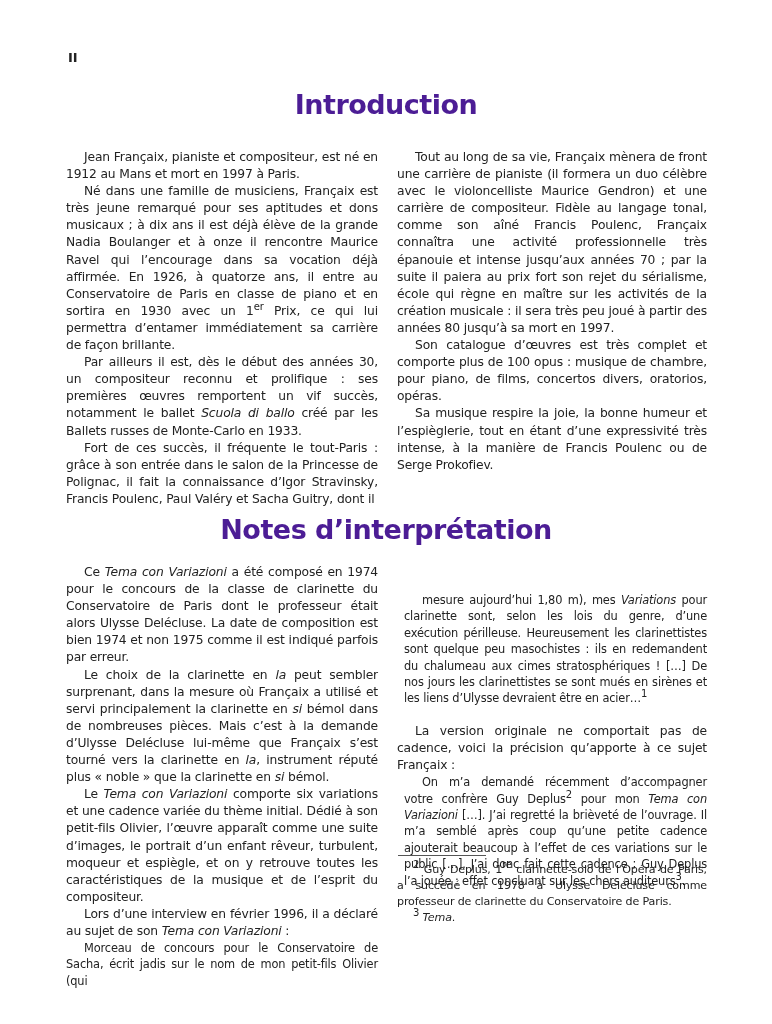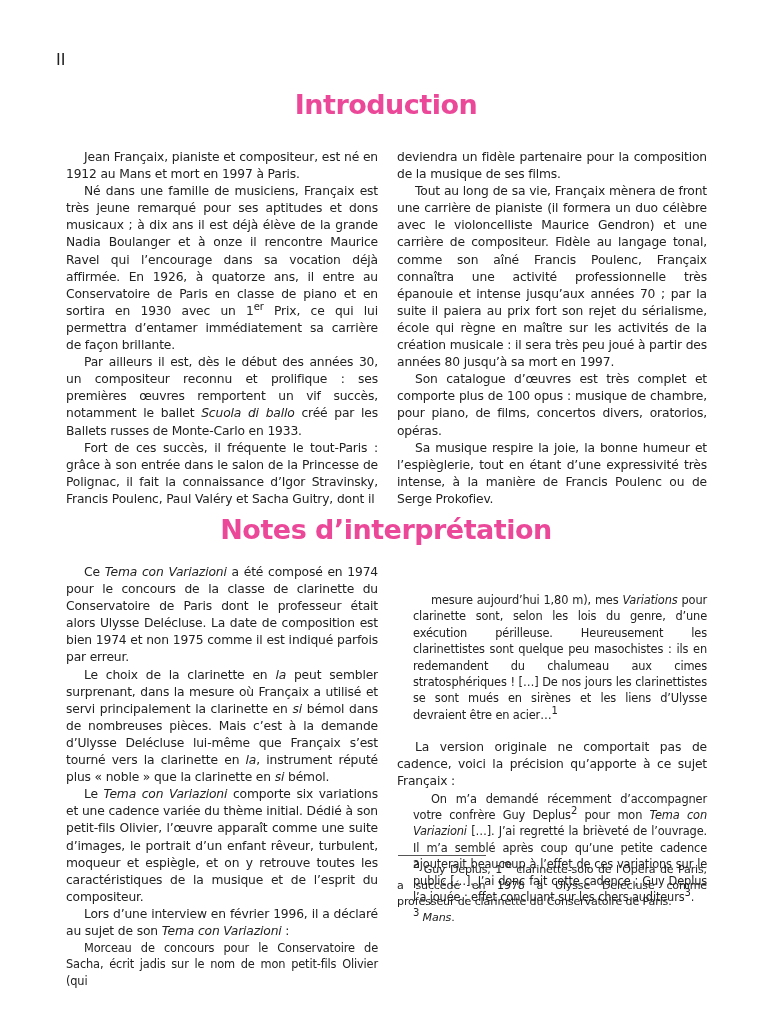--- a/index.html
+++ b/index.html
@@ -1,29 +1,29 @@
 <!DOCTYPE html>
 <html><head>
 <meta charset="utf-8">
 <style>
   html, body { margin: 0; padding: 0; background: #ffffff; }
   body { width: 772px; height: 1024px; position: relative; overflow: hidden; color: #222; font-family: "DejaVu Sans", sans-serif; }
-  .page-num { position: absolute; left: 56px; top: 50px; font-size: 16px; font-weight: normal; color: #222; }
-  .heading { position: absolute; left: 0; width: 772px; text-align: center; font-weight: bold; color: #ec4899; letter-spacing: -0.5px; }
+  .page-num { position: absolute; left: 68px; top: 50px; font-size: 13px; font-weight: bold; color: #222; }
+  .heading { position: absolute; left: 0; width: 772px; text-align: center; font-weight: bold; color: #4c1d95; letter-spacing: -0.5px; }
   .h1 { top: 71px; font-size: 27px; }
   .h2 { top: 492px; font-size: 27px; }
   .col { position: absolute; font-size: 12.3px; line-height: 17.1px; text-align: justify; letter-spacing: -0.15px; }
   .col p { margin: 0; text-indent: 18px; }
   .col p.noindent { text-indent: 0; }
   .intro-left { left: 66px; top: 149px; width: 312px; }
   .intro-right { left: 397px; top: 149px; width: 310px; }
   .notes-left { left: 66px; top: 564px; width: 312px; }
   .notes-right { left: 397px; top: 592px; width: 310px; }
   .quote { font-size: 11.4px; line-height: 16.4px; margin: 2px 0 2px 16px; text-indent: 0; text-align: justify; }
-  .quote.right { margin-left: 16px; }
+  .quote.right { margin-left: 7px; }
   sup { font-size: 10px; vertical-align: super; line-height: 0; }
   .footnote-rule { position: absolute; left: 398px; top: 855px; width: 88px; border-top: 1px solid #555; }
   .footnotes { position: absolute; left: 397px; top: 862px; width: 310px; font-size: 11.1px; line-height: 16px; text-align: justify; letter-spacing: -0.15px; }
   .footnotes p { margin: 0; text-indent: 16px; }
   .sc { font-variant: small-caps; }
   i { }
 </style>
 </head>
 <body>
 
@@ -32,21 +32,20 @@
 <h1 class="heading h1">Introduction</h1>
 
 <div class="col intro-left">
   <p>Jean Françaix, pianiste et compositeur, est né en 1912 au Mans et mort en 1997 à Paris.</p>
   <p><span>Né dans une famille de musiciens, Françaix est très jeune remarqué pour ses aptitudes et dons musicaux ; à dix ans il est déjà élève de la grande Nadia Boulanger et à onze il rencontre Maurice Ravel qui l’encourage dans sa vocation déjà affirmée. En 1926, à quatorze ans, il entre au Conservatoire de Paris en classe de piano et en sortira en 1930 avec un 1</span><sup>er</sup><span> Prix, ce qui lui permettra d’entamer immédiatement sa carrière de façon brillante.</span></p>
   <p><span>Par ailleurs il est, dès le début des années 30, un compositeur reconnu et prolifique : ses premières œuvres remportent un vif succès, notamment le ballet </span><i>Scuola di ballo</i><span> créé par les Ballets russes de Monte-Carlo en 1933.</span></p>
   <p>Fort de ces succès, il fréquente le tout-Paris : grâce à son entrée dans le salon de la Princesse de Polignac, il fait la connaissance d’Igor Stravinsky, Francis Poulenc, Paul Valéry et Sacha Guitry, dont il</p>
 </div>
 
 <div class="col intro-right">
-  <p class="noindent">deviendra un fidèle partenaire pour la composition de la musique de ses films.</p>
   <p>Tout au long de sa vie, Françaix mènera de front une carrière de pianiste (il formera un duo célèbre avec le violoncelliste Maurice Gendron) et une carrière de compositeur. Fidèle au langage tonal, comme son aîné Francis Poulenc, Françaix connaîtra une activité professionnelle très épanouie et intense jusqu’aux années 70 ; par la suite il paiera au prix fort son rejet du sérialisme, école qui règne en maître sur les activités de la création musicale : il sera très peu joué à partir des années 80 jusqu’à sa mort en 1997.</p>
   <p>Son catalogue d’œuvres est très complet et comporte plus de 100 opus : musique de chambre, pour piano, de films, concertos divers, oratorios, opéras.</p>
   <p>Sa musique respire la joie, la bonne humeur et l’espièglerie, tout en étant d’une expressivité très intense, à la manière de Francis Poulenc ou de Serge Prokofiev.</p>
 </div>
 
 <h2 class="heading h2">Notes d’interprétation</h2>
 
 <div class="col notes-left">
   <p><span>Ce </span><i>Tema con Variazioni</i><span> a été composé en 1974 pour le concours de la classe de clarinette du Conservatoire de Paris dont le professeur était alors Ulysse Delécluse. La date de composition est bien 1974 et non 1975 comme il est indiqué parfois par erreur.</span></p>
   <p><span>Le choix de la clarinette en </span><i>la</i><span> peut sembler surprenant, dans la mesure où Françaix a utilisé et servi principalement la clarinette en </span><i>si</i><span> bémol dans de nombreuses pièces. Mais c’est à la demande d’Ulysse Delécluse lui-même que Françaix s’est tourné vers la clarinette en </span><i>la</i><span>, instrument réputé plus « noble » que la clarinette en </span><i>si</i><span> bémol.</span></p>
@@ -58,14 +57,14 @@
 <div class="col notes-right">
   <p class="quote right" style="margin-top:0"><span>mesure aujourd’hui 1,80 m), mes </span><i>Variations</i><span> pour clarinette sont, selon les lois du genre, d’une exécution périlleuse. Heureusement les clarinettistes sont quelque peu masochistes : ils en redemandent du chalumeau aux cimes stratosphériques ! […] De nos jours les clarinettistes se sont mués en sirènes et les liens d’Ulysse devraient être en acier…</span><sup>1</sup></p>
   <p style="margin-top:16px">La version originale ne comportait pas de cadence, voici la précision qu’apporte à ce sujet Françaix :</p>
   <p class="quote right"><span>On m’a demandé récemment d’accompagner votre confrère Guy Deplus</span><sup>2</sup><span> pour mon </span><i>Tema con Variazioni</i><span> […]. J’ai regretté la brièveté de l’ouvrage. Il m’a semblé après coup qu’une petite cadence ajouterait beaucoup à l’effet de ces variations sur le public […]. J’ai donc fait cette cadence ; Guy Deplus l’a jouée : effet concluant sur les chers auditeurs</span><sup>3</sup><span>.</span></p>
 </div>
 
 <div class="footnote-rule"></div>
 
 <div class="footnotes">
   <p><sup>2</sup><span> Guy Deplus, 1</span><sup>re</sup><span> clarinette-solo de l’Opéra de Paris, a succédé en 1978 à Ulysse Delécluse comme professeur de clarinette du Conservatoire de Paris.</span></p>
-  <p><sup>3</sup> <i>Mans</i><span>.</span></p>
+  <p><sup>3</sup> <i>Tema</i><span>.</span></p>
 </div>
 
 </body></html>

